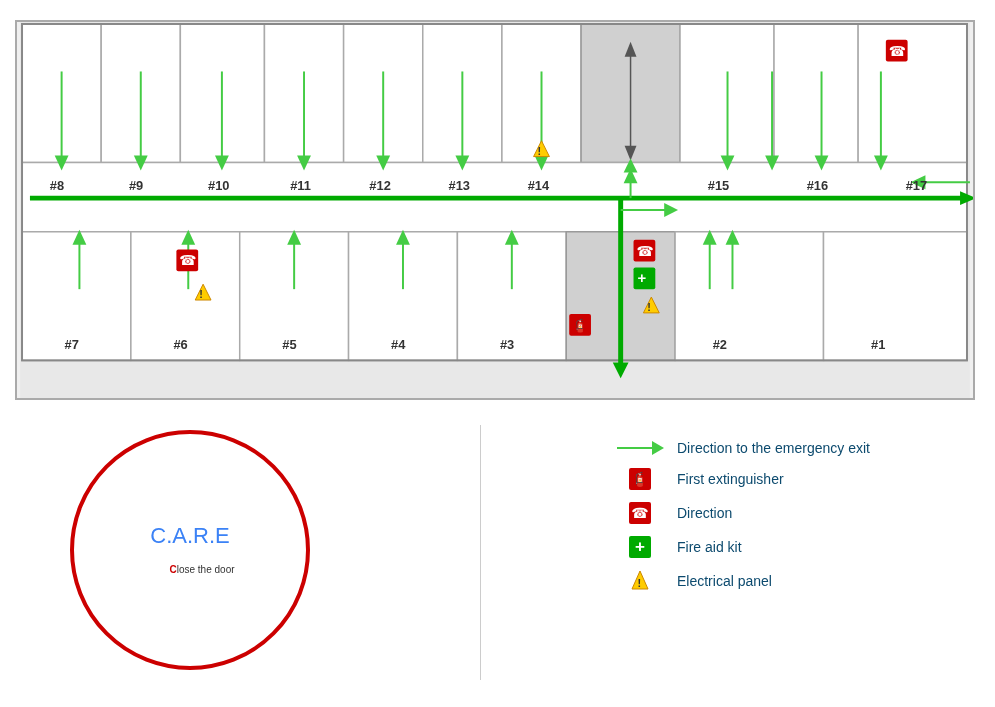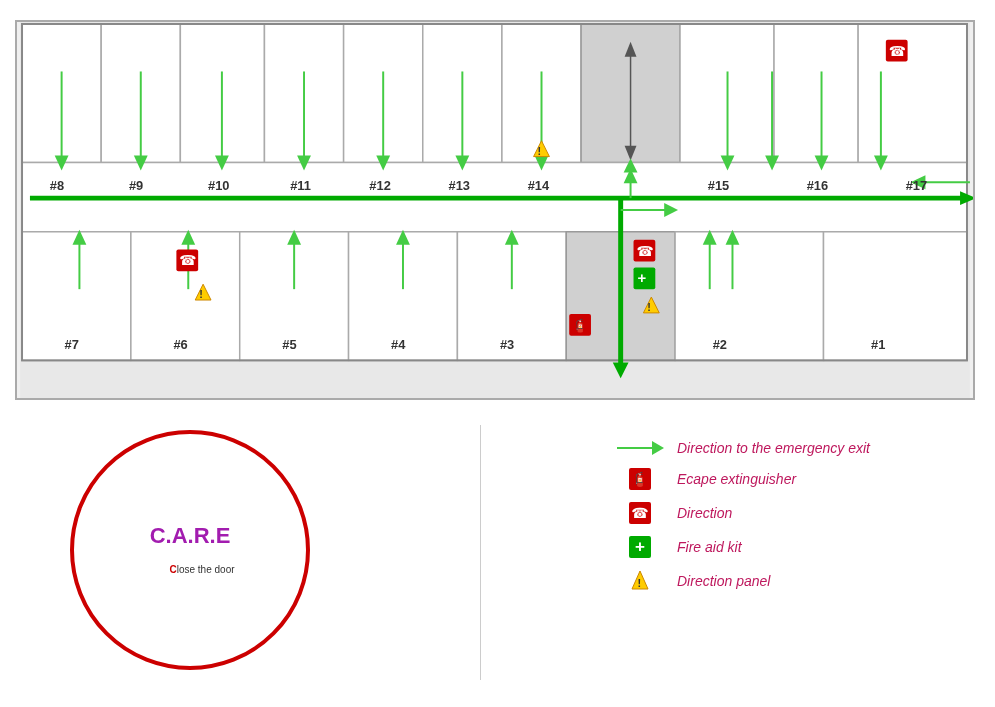--- a/index.html
+++ b/index.html
@@ -34,23 +34,23 @@
       border-radius: 50%;
       display: flex;
       flex-direction: column;
       align-items: center;
       justify-content: center;
       text-align: center;
       padding: 20px;
     }
 
     #care-circle h2 {
-      color: #a21caf;
+      color: #3b82f6;
       font-size: 22px;
-      font-weight: bold;
+      font-weight: normal;
       margin-bottom: 12px;
     }
 
     .care-text {
       font-size: 10px;
       color: #333;
       line-height: 1.7;
       text-align: left;
       margin-left: 24px;
     }
@@ -77,22 +77,21 @@
     .legend-icon {
       width: 50px;
       display: flex;
       align-items: center;
       justify-content: center;
       margin-right: 12px;
     }
 
     .legend-text {
       font-size: 14px;
-      color: #be185d;
-      font-style: italic;
+      color: #0c4a6e;
     }
 
     
     .legend-arrow-thin {
       display: flex;
       align-items: center;
     }
 
     .legend-line-thin {
       width: 35px;
@@ -329,21 +328,21 @@
       </div>
     </div>
     <div class="legend-text">Direction to the emergency exit</div>
   </div>
 
 
   <div class="legend-item">
     <div class="legend-icon">
       <div class="legend-icon-box" style="background:#cc0000; color:#fff; font-size:14px; border-radius:2px;">🧯</div>
     </div>
-    <div class="legend-text">Ecape extinguisher</div>
+    <div class="legend-text">First extinguisher</div>
   </div>
 
   <div class="legend-item">
     <div class="legend-icon">
       <div class="legend-icon-box" style="background:#cc0000; color:#fff; font-size:14px; border-radius:2px;">☎</div>
     </div>
     <div class="legend-text">Direction</div>
   </div>
 
   <div class="legend-item">
@@ -353,15 +352,15 @@
     <div class="legend-text">Fire aid kit</div>
   </div>
 
   <div class="legend-item">
     <div class="legend-icon">
       <svg width="22" height="22" viewBox="0 0 22 22">
         <polygon points="11,1 3,19 19,19" fill="#ffcc00" stroke="#cc8800" stroke-width="1"></polygon>
         <text x="8.5" y="17" font-size="11" font-weight="bold" fill="#333">!</text>
       </svg>
     </div>
-    <div class="legend-text">Direction panel</div>
+    <div class="legend-text">Electrical panel</div>
   </div>
 </div>
 
 </body></html>

